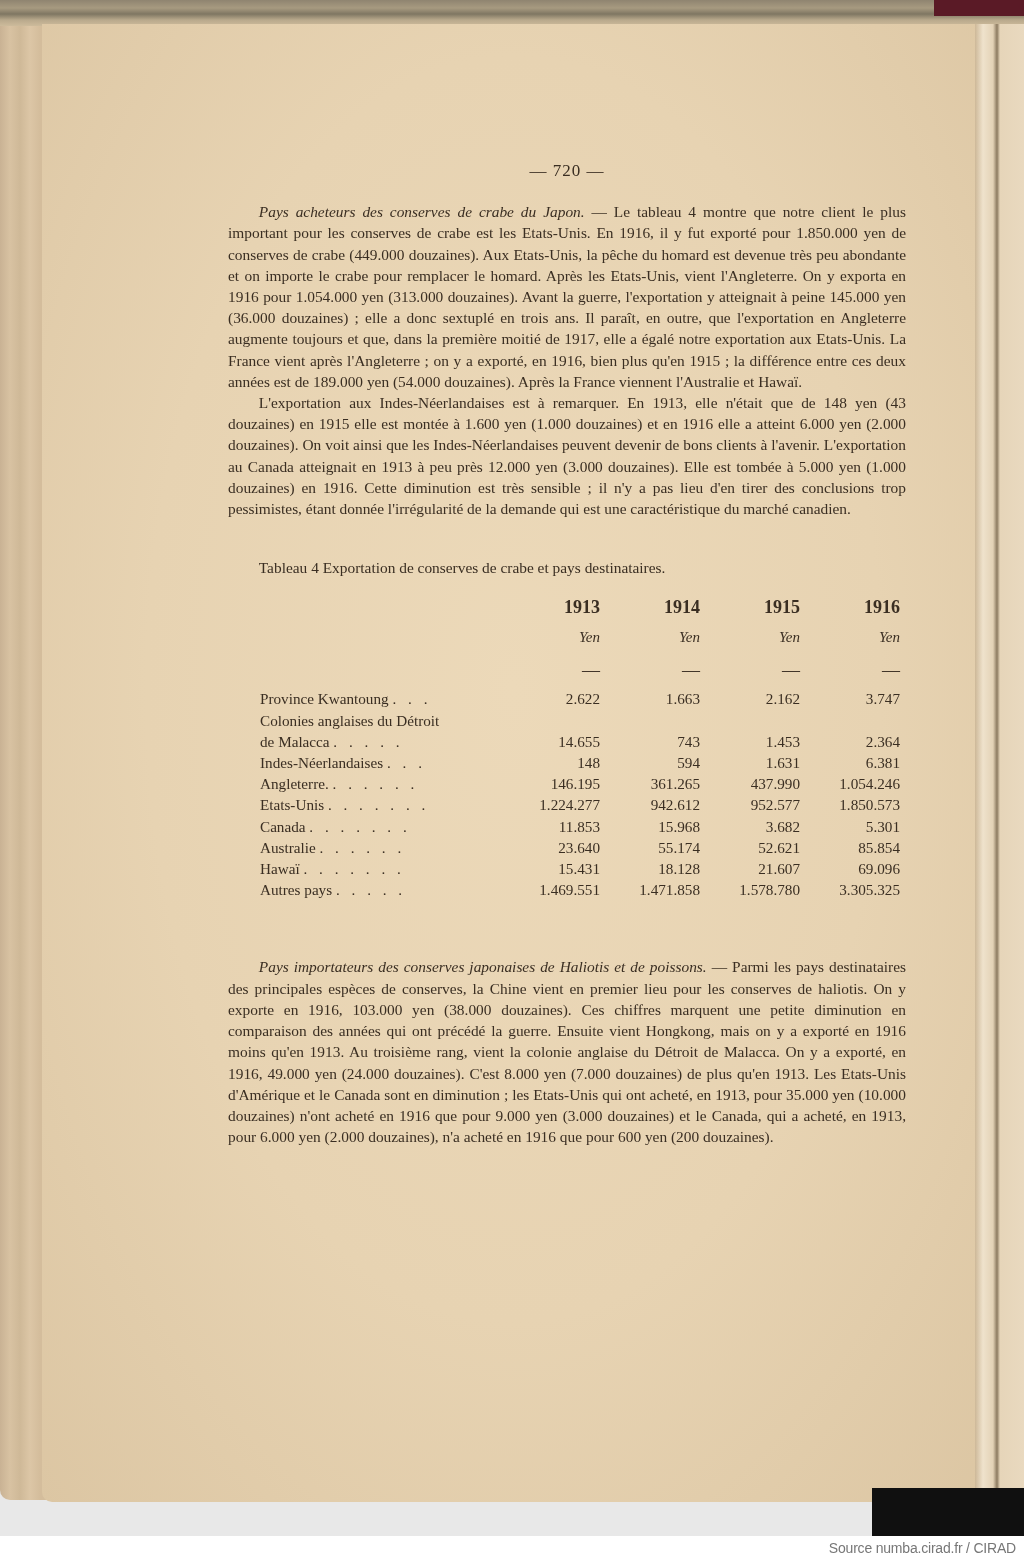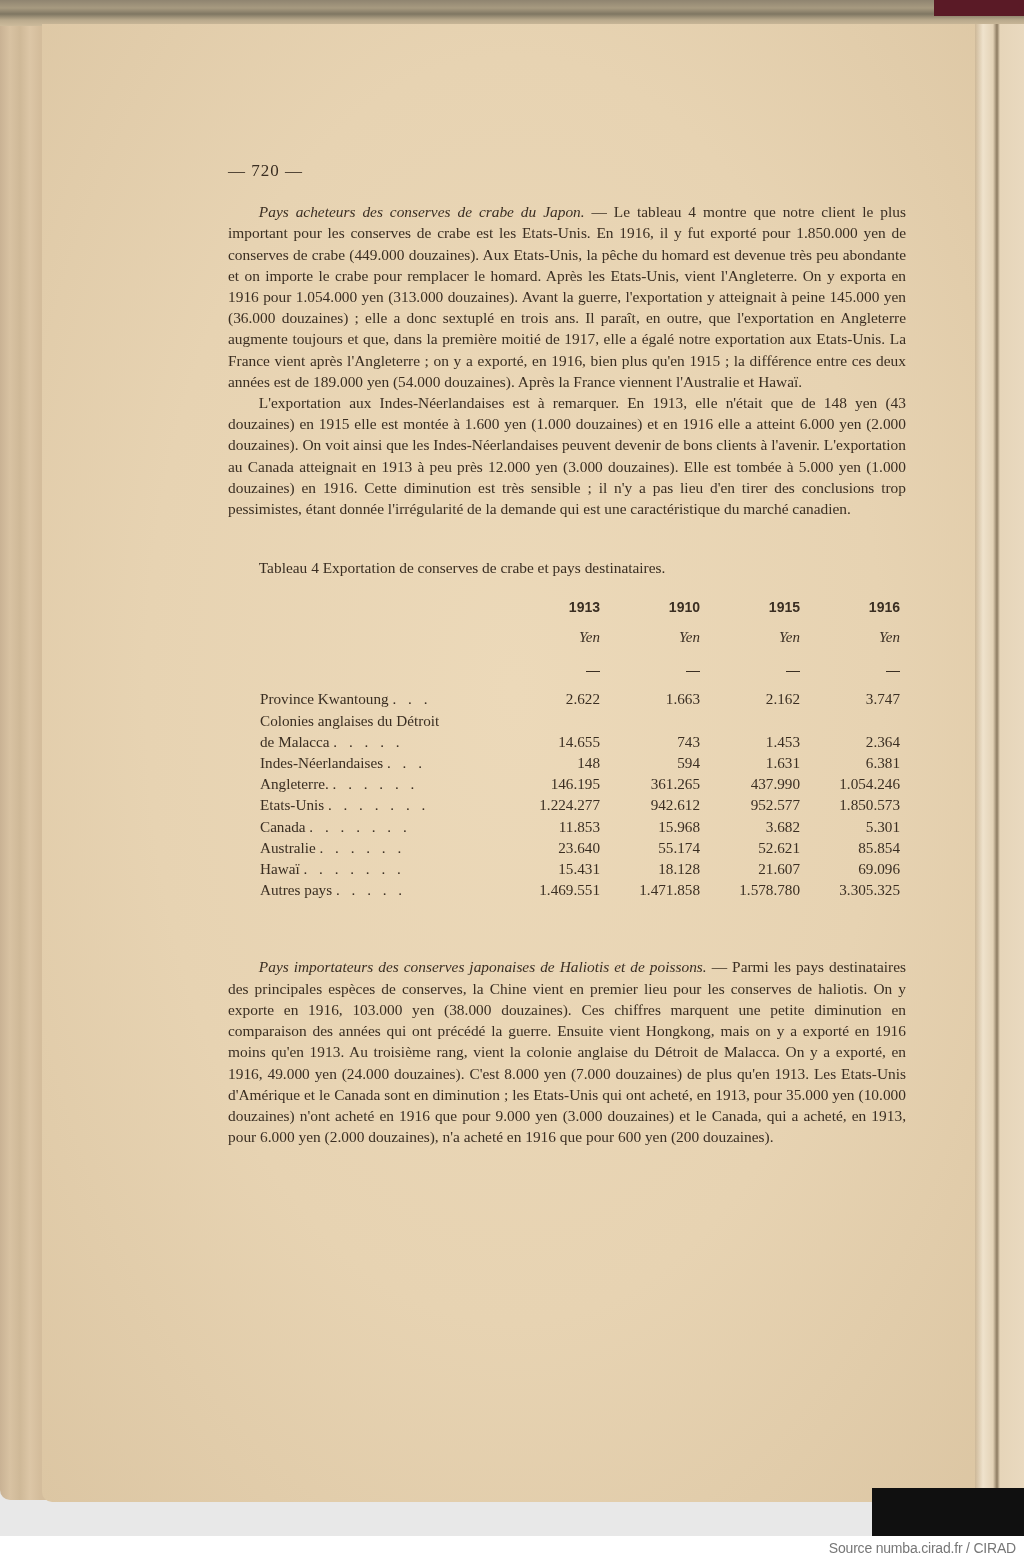--- a/index.html
+++ b/index.html
@@ -42,30 +42,30 @@
     position: absolute; right: 8px; top: 1540px;
     font-family: "Liberation Sans", "DejaVu Sans", sans-serif;
     font-size: 14px; color: #777777; letter-spacing: -0.2px;
   }
   .content {
     position: absolute; left: 228px; top: 160px; width: 678px;
     color: #3a2e22; font-size: 15.4px; line-height: 21.2px;
     font-family: "Liberation Serif", serif;
   }
   .page-number {
-    text-align: left; font-size: 17px; margin-bottom: 20px; letter-spacing: 1px;
+    text-align: center; font-size: 17px; margin-bottom: 20px; letter-spacing: 1px;
   }
   p { margin: 0; text-align: justify; text-indent: 2em; }
   .it { font-style: italic; }
   .caption { margin-top: 38px; text-indent: 2em; font-size: 15.4px; }
   table.crab {
     margin-top: 14px; border-collapse: collapse; margin-left: 32px;
     font-size: 15.2px; color: #3a2e22;
   }
-  table.crab th { font-weight: bold; font-family: Liberation Sans, sans-serif; font-size: 14px; padding: 0; height: 30px; text-align: right; }
+  table.crab th { font-weight: bold; font-family: Liberation Serif, serif; font-size: 18px; padding: 0; height: 30px; text-align: right; }
   table.crab td { padding: 0; height: 21px; }
   td.country { width: 240px; white-space: nowrap; }
   td.indent { padding-left: 20px; }
   td.num, th.num { width: 100px; text-align: right; padding-right: 0; }
   tr.sub th { font-weight: normal; font-family: "Liberation Serif", serif; font-size: 15px; font-style: italic; }
   tr.dash th { font-weight: normal; height: 36px; }
   .dots { letter-spacing: 4px; }
   .para2 { margin-top: 0; }
   .section2 { margin-top: 56px; }
 </style>
@@ -86,21 +86,21 @@
   <p><span class="it">Pays acheteurs des conserves de crabe du Japon.</span><span> — Le tableau 4 montre que notre client le plus important pour les conserves de crabe est les Etats-Unis. En 1916, il y fut exporté pour 1.850.000 yen de conserves de crabe (449.000 douzaines). Aux Etats-Unis, la pêche du homard est devenue très peu abondante et on importe le crabe pour remplacer le homard. Après les Etats-Unis, vient l'Angleterre. On y exporta en 1916 pour 1.054.000 yen (313.000 douzaines). Avant la guerre, l'exportation y atteignait à peine 145.000 yen (36.000 douzaines) ; elle a donc sextuplé en trois ans. Il paraît, en outre, que l'exportation en Angleterre augmente toujours et que, dans la première moitié de 1917, elle a égalé notre exportation aux Etats-Unis. La France vient après l'Angleterre ; on y a exporté, en 1916, bien plus qu'en 1915 ; la différence entre ces deux années est de 189.000 yen (54.000 douzaines). Après la France viennent l'Australie et Hawaï.</span></p>
   <p class="para2">L'exportation aux Indes-Néerlandaises est à remarquer. En 1913, elle n'était que de 148 yen (43 douzaines) en 1915 elle est montée à 1.600 yen (1.000 douzaines) et en 1916 elle a atteint 6.000 yen (2.000 douzaines). On voit ainsi que les Indes-Néerlandaises peuvent devenir de bons clients à l'avenir. L'exportation au Canada atteignait en 1913 à peu près 12.000 yen (3.000 douzaines). Elle est tombée à 5.000 yen (1.000 douzaines) en 1916. Cette diminution est très sensible ; il n'y a pas lieu d'en tirer des conclusions trop pessimistes, étant donnée l'irrégularité de la demande qui est une caractéristique du marché canadien.</p>
 
   <div class="caption">Tableau 4 Exportation de conserves de crabe et pays destinataires.</div>
 
   <table class="crab">
     <thead>
       <tr>
         <th></th>
         <th class="num">1913</th>
-        <th class="num">1910</th>
+        <th class="num">1914</th>
         <th class="num">1915</th>
         <th class="num">1916</th>
       </tr>
       <tr class="sub">
         <th></th>
         <th class="num">Yen</th>
         <th class="num">Yen</th>
         <th class="num">Yen</th>
         <th class="num">Yen</th>
       </tr>

